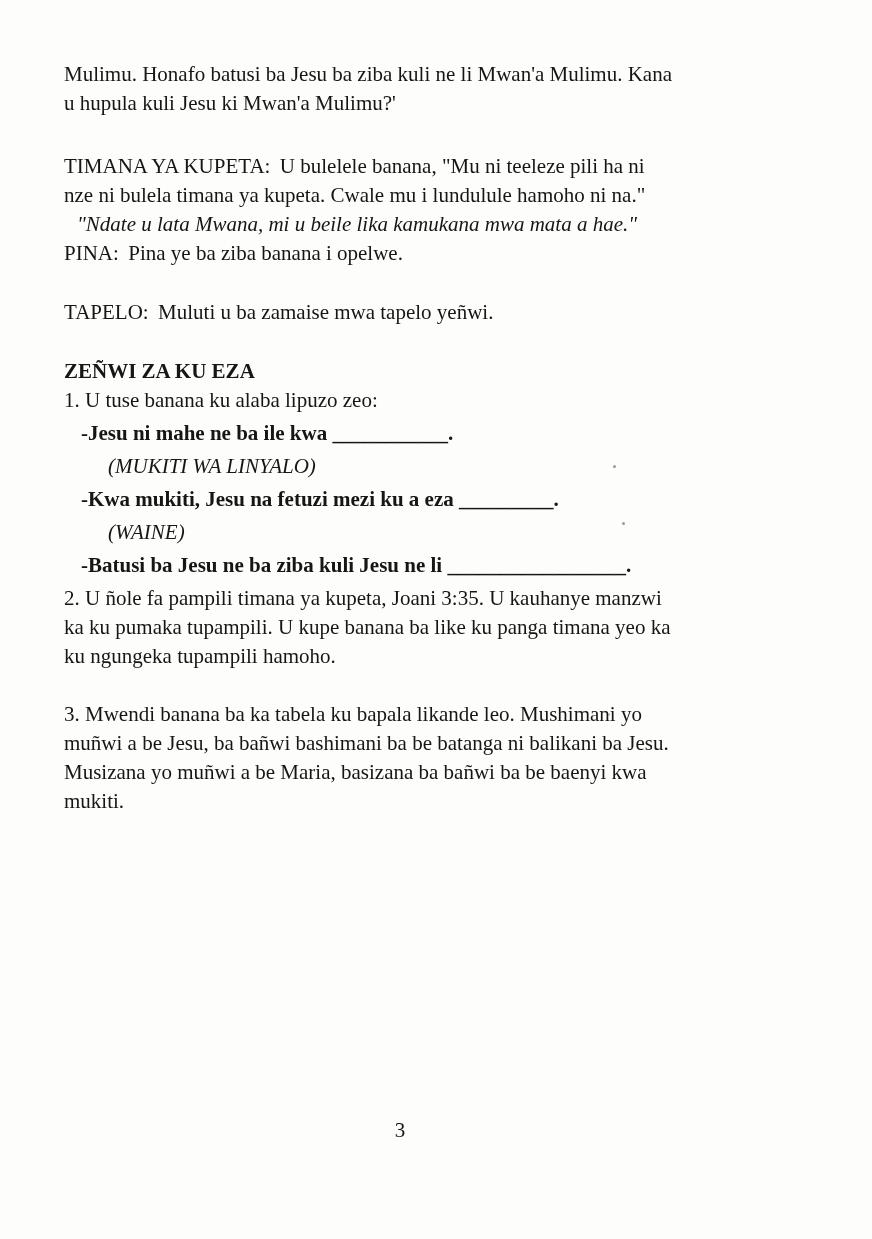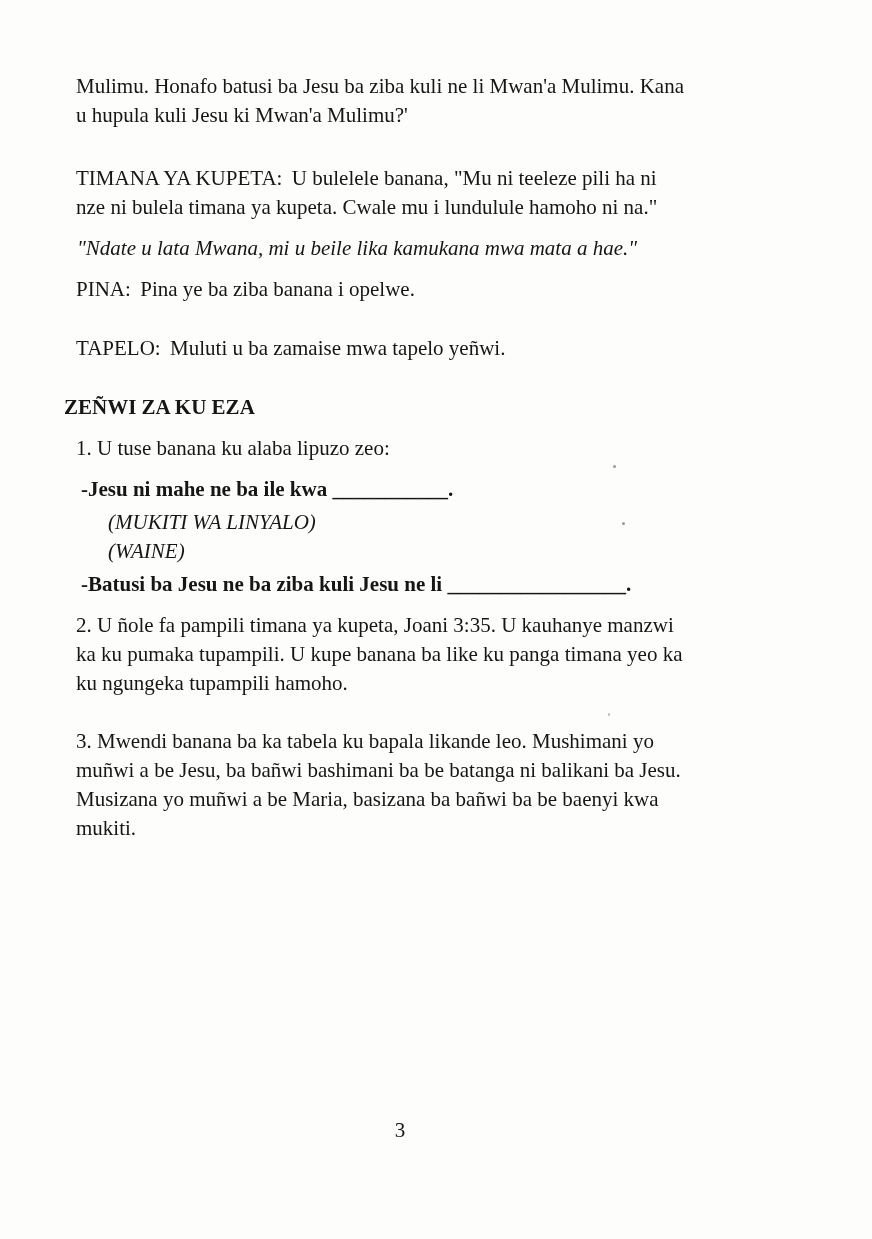--- a/index.html
+++ b/index.html
@@ -14,21 +14,21 @@
     overflow: hidden;
   }
   .content {
     position: absolute;
     left: 64px;
     top: 60px;
     width: 766px;
     font-size: 21px;
     line-height: 29px;
   }
-  .para { margin: 12px; }
+  .para { margin: 0; }
   .wsp { white-space: pre-line; }
   .lbl { font-weight: normal; margin-right: 0.45em; }
   .gap-intro   { margin-bottom: 34px; }
   .gap-section { margin-bottom: 30px; }
   .gap-item    { margin-bottom: 29px; }
   .verse {
     font-style: italic;
     padding-left: 13px;
     margin: 0;
   }
@@ -68,20 +68,21 @@
 
     <p class="para gap-section"><span class="lbl">PINA:</span><span class="wsp">Pina ye ba ziba banana i opelwe.</span></p>
 
     <p class="para gap-section"><span class="lbl">TAPELO:</span><span class="wsp">Muluti u ba zamaise mwa tapelo yeñwi.</span></p>
 
     <p class="heading">ZEÑWI ZA KU EZA</p>
     <p class="para">1. U tuse banana ku alaba lipuzo zeo:</p>
 
     <p class="qline">-Jesu ni mahe ne ba ile kwa ___________.</p>
     <p class="aline">(MUKITI WA LINYALO)</p>
+    <p class="qline">-Kwa mukiti, Jesu na fetuzi mezi ku a eza _________.</p>
     <p class="aline">(WAINE)</p>
     <p class="qline gap-item0">-Batusi ba Jesu ne ba ziba kuli Jesu ne li _________________.</p>
 
     <p class="para gap-item"><span class="wsp">2. U ñole fa pampili timana ya kupeta, Joani 3:35. U kauhanye manzwi
 ka ku pumaka tupampili. U kupe banana ba like ku panga timana yeo ka
 ku ngungeka tupampili hamoho.</span></p>
 
     <p class="para"><span class="wsp">3. Mwendi banana ba ka tabela ku bapala likande leo. Mushimani yo
 muñwi a be Jesu, ba bañwi bashimani ba be batanga ni balikani ba Jesu.
 Musizana yo muñwi a be Maria, basizana ba bañwi ba be baenyi kwa

